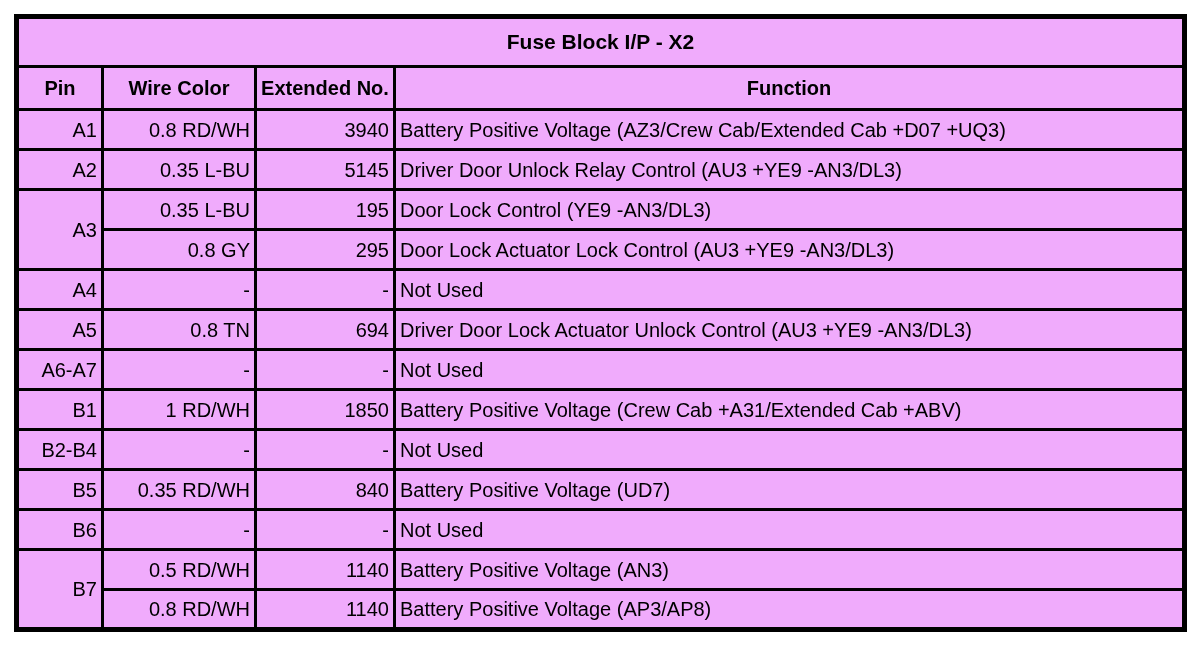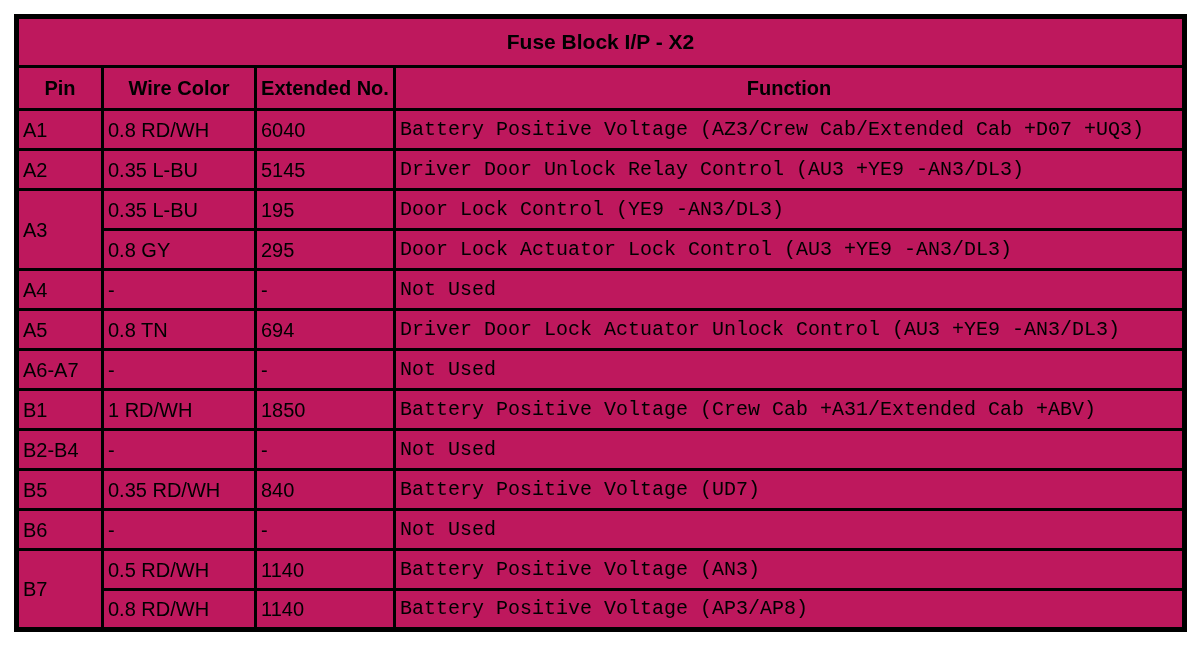--- a/index.html
+++ b/index.html
@@ -14,21 +14,21 @@
   .page {
     width: 1200px;
     height: 654px;
     box-sizing: border-box;
     padding: 14px;
   }
   table.fuse-table {
     border-collapse: collapse;
     table-layout: fixed;
     width: 1168px;
-    background: #be185d;
+    background: #f0abfc;
     border: 5px solid #000000;
   }
   table.fuse-table th,
   table.fuse-table td {
     border: 3px solid #000000;
     font-size: 20px;
     line-height: 1.1;
     padding: 2px 4px;
     vertical-align: middle;
     overflow: hidden;
@@ -40,28 +40,27 @@
     height: 42px;
     font-size: 21px;
   }
   tr.header-row th {
     font-weight: bold;
     text-align: center;
     height: 36px;
     margin-top: 40px;
   }
   td.pin, td.wire, td.circuit {
-    text-align: left;
+    text-align: right;
     font-weight: normal;
   }
   td.func {
     text-align: left;
     padding-left: 6px;
     font-weight: normal;
-    font-family: Liberation Mono, monospace;
   }
   tbody tr {
     height: 40px;
   }
   col.c-pin { width: 86px; }
   col.c-wire { width: 153px; }
   col.c-circuit { width: 139px; }
   col.c-func { width: 790px; }
 </style>
 </head>
@@ -83,21 +82,21 @@
         <th>Pin</th>
         <th>Wire Color</th>
         <th>Extended No.</th>
         <th>Function</th>
       </tr>
     </thead>
     <tbody>
       <tr>
         <td class="pin">A1</td>
         <td class="wire">0.8 RD/WH</td>
-        <td class="circuit">6040</td>
+        <td class="circuit">3940</td>
         <td class="func">Battery Positive Voltage (AZ3/Crew Cab/Extended Cab +D07 +UQ3)</td>
       </tr>
       <tr>
         <td class="pin">A2</td>
         <td class="wire">0.35 L-BU</td>
         <td class="circuit">5145</td>
         <td class="func">Driver Door Unlock Relay Control (AU3 +YE9 -AN3/DL3)</td>
       </tr>
       <tr>
         <td class="pin" rowspan="2">A3</td>

